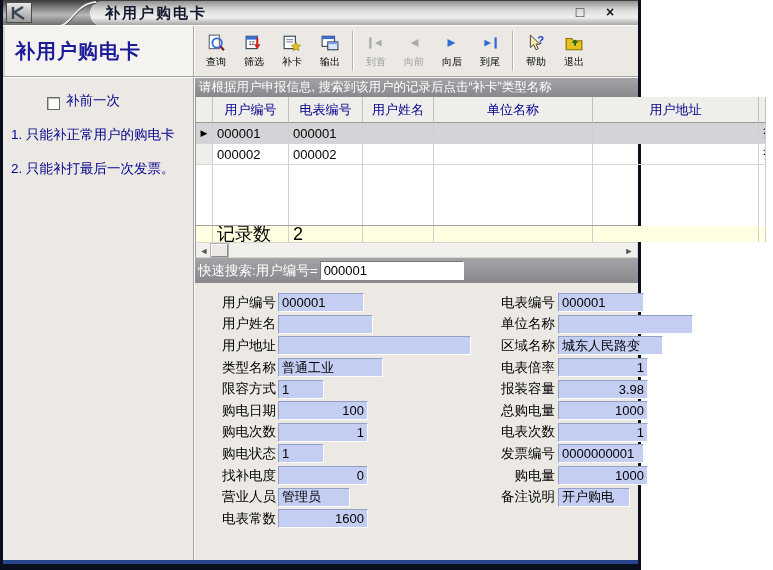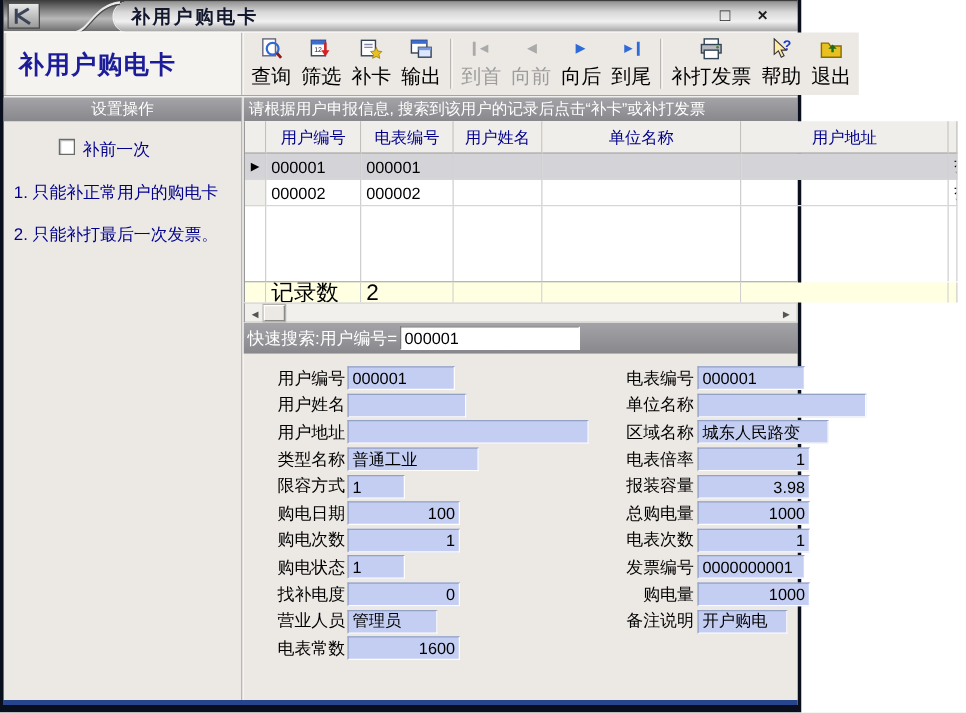--- a/index.html
+++ b/index.html
@@ -33,33 +33,33 @@
   .topbar { flex:0 0 52px; display:flex; border-bottom:2px groove #f8f8f6; }
   .page-title-panel { flex:0 0 192px; background:#f4f3f0;
     border-right:2px groove #fbfbf9; display:flex; align-items:center;
     box-shadow:inset 2px 0 0 #d8d5d0; }
   .page-title { color:#1c1c99; font-size:20px; font-weight:bold;
     letter-spacing:1px; padding-left:12px; }
   .toolbar { flex:1; display:flex; align-items:stretch; padding:2px 2px;
     background:#ece9e5; }
   .tb-btn { min-width:38px; padding:1px 3px; display:flex; flex-direction:column;
     align-items:center; justify-content:center; gap:0; border:1px solid transparent; }
-  .tb-btn .tb-label { font-size:16px; color:#000; white-space:nowrap; }
+  .tb-btn .tb-label { font-size:10px; color:#000; white-space:nowrap; }
   .tb-btn.disabled .tb-label { color:#9d9d9d; }
   .tb-sep { width:2px; margin:3px 3px; border-left:1px solid #b9b6b2;
     border-right:1px solid #ffffff; }
 
   
   .body { flex:1; display:flex; min-height:0; }
   .sidebar { flex:0 0 192px; background:#ece9e5; border-right:2px groove #fafaf8;
     display:flex; flex-direction:column; }
   .bar-gray { background:linear-gradient(180deg,#a3a3a8,#87878c);
     color:#fff; font-size:12.5px; height:19px; display:flex; align-items:center; }
   .sidebar-header { justify-content:center; }
-  .checkbox-row { margin:14px 0 0 44px; display:flex; align-items:flex-start; gap:6px; }
+  .checkbox-row { margin:14px 0 0 44px; display:flex; align-items:flex-end; gap:6px; }
   .checkbox { width:13px; height:13px; background:#fff; border:1px solid #6a6a6a;
     box-shadow:inset 1px 1px 0 #b9b9b9; }
   .cb-label { color:#00008b; font-size:13.5px; }
   .note { color:#00008b; font-size:13.5px; margin:17px 4px 0 8px; line-height:1.25; }
 
   .main { flex:1; display:flex; flex-direction:column; min-width:0; }
   .instruction { padding-left:4px; white-space:nowrap; overflow:hidden; }
 
   
   .grid { background:#fff; border-left:1px solid #9a9a9a; }
@@ -210,58 +210,48 @@
           <div class="tb-btn">
             <span><svg width="20" height="18" viewBox="0 0 16 16">
                 <path d="M3 5 L9 8 L3 11 Z" fill="#2f6bd8"></path>
                 <rect x="12" y="3" width="2" height="10" fill="#2f6bd8"></rect>
               </svg></span>
             <span class="tb-label">到尾</span>
           </div>
           <div class="tb-sep"></div>
           <div class="tb-btn">
             <span><svg width="20" height="18" viewBox="0 0 16 16">
-                <rect x="3" y="1" width="10" height="5" fill="#fff" stroke="#345"></rect>
-                <rect x="1" y="5" width="14" height="6" fill="#b9b9c2" stroke="#345"></rect>
-                <rect x="3" y="9" width="10" height="6" fill="#fff" stroke="#345"></rect>
-                <circle cx="12.5" cy="7" r="0.9" fill="#2a8a2a"></circle>
-              </svg></span>
-            <span class="tb-label">补打发票</span>
-          </div>
-          <div class="tb-btn">
-            <span><svg width="20" height="18" viewBox="0 0 16 16">
                 <path d="M3 1 L3 12 L6 9.5 L8 14 L10 13 L8 9 L11.5 9 Z" fill="#ffe9a8" stroke="#333" stroke-width="0.8"></path>
                 <text x="9" y="9" font-size="10" font-weight="bold" fill="#1a3acc">?</text>
               </svg></span>
             <span class="tb-label">帮助</span>
           </div>
           <div class="tb-btn">
             <span><svg width="20" height="18" viewBox="0 0 16 16">
                 <path d="M1 4 L6 4 L7.5 6 L15 6 L15 14 L1 14 Z" fill="#e8c020" stroke="#8a6d00"></path>
                 <path d="M8 12 v-3 h-2.5 l3.5-3.5 3.5 3.5 H10 v3 z" fill="#1a6d1a" transform="translate(0,-1) scale(0.85) translate(1.5,1.5)"></path>
               </svg></span>
             <span class="tb-label">退出</span>
           </div>
         </div>
   </div>
 
   <div class="body">
 
     <div class="sidebar">
-      <div class="bar-gray sidebar-header">设置操作</div>
       <div class="checkbox-row">
         <span class="checkbox"></span>
         <span class="cb-label">补前一次</span>
       </div>
       <div class="note">1. 只能补正常用户的购电卡</div>
       <div class="note">2. 只能补打最后一次发票。</div>
     </div>
 
     <div class="main">
-      <div class="bar-gray instruction">请根据用户申报信息, 搜索到该用户的记录后点击“补卡”或补打发票</div>
+      <div class="bar-gray instruction">请根据用户申报信息, 搜索到该用户的记录后点击“补卡”类型名称</div>
 
       <div class="grid" id="grid">
             <div class="g-row g-head">
               <div class="g-cell" style="width: 17px;"></div>
               <div class="g-cell" style="width: 76px;">用户编号</div>
               <div class="g-cell" style="width: 74px;">电表编号</div>
               <div class="g-cell" style="width: 71px;">用户姓名</div>
               <div class="g-cell" style="width: 159px;">单位名称</div>
               <div class="g-cell" style="width: 166px;">用户地址</div>
               <div class="g-cell" style="width: 7px;"></div>

